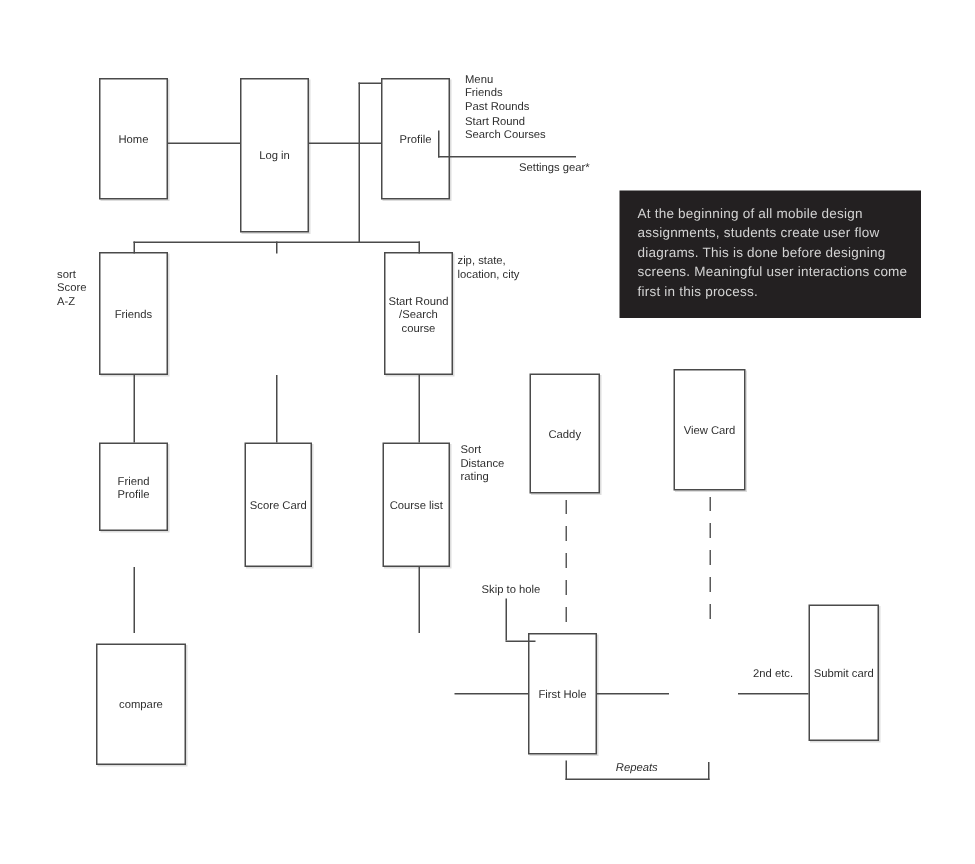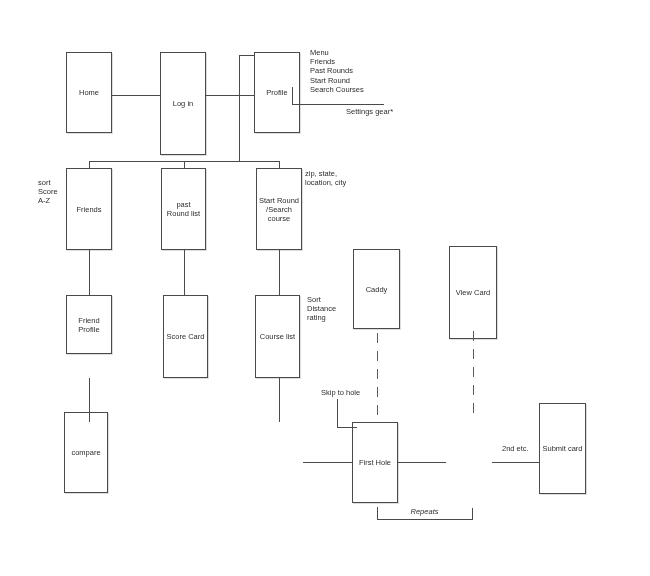--- a/index.html
+++ b/index.html
@@ -48,48 +48,44 @@
   <div class="node" style="left:160px;top:52px;width:46px;height:103px">
     <span class="nl">Log in</span>
   </div>
   <div class="node" style="left:254px;top:52px;width:46px;height:81px">
     <span class="nl">Profile</span>
   </div>
 
   <div class="node" style="left:66px;top:168px;width:46px;height:82px">
     <span class="nl">Friends</span>
   </div>
-  <div class="node" style="left:161px;top:168px;width:45px;height:82px">
-    <span class="nl">past
-Round list</span>
-  </div>
   <div class="node" style="left:256px;top:168px;width:46px;height:82px">
     <span class="nl">Start Round
 /Search course</span>
   </div>
 
   <div class="node" style="left:66px;top:295px;width:46px;height:59px">
     <span class="nl">Friend
 Profile</span>
   </div>
   <div class="node" style="left:163px;top:295px;width:45px;height:83px">
     <span class="nl">Score Card</span>
   </div>
   <div class="node" style="left:353px;top:249px;width:47px;height:80px">
     <span class="nl">Caddy</span>
   </div>
 
   <div class="node" style="left:255px;top:295px;width:45px;height:83px">
     <span class="nl">Course list</span>
   </div>
-  <div class="node" style="left:449px;top:246px;width:48px;height:93px">
+  <div class="node" style="left:449px;top:246px;width:48px;height:81px">
     <span class="nl">View Card</span>
   </div>
 
-  <div class="node" style="left:64px;top:412px;width:44px;height:81px">
+  <div class="node" style="left:64px;top:429px;width:60px;height:81px">
     <span class="nl">compare</span>
   </div>
   <div class="node" style="left:352px;top:422px;width:46px;height:81px">
     <span class="nl">First Hole</span>
   </div>
   <div class="node" style="left:539px;top:403px;width:47px;height:91px">
     <span class="nl">Submit card</span>
   </div>
 
   <div class="ln h" style="left:112px;top:95px;width:48px"></div>
@@ -136,14 +132,15 @@
 A-Z</div>
   <div class="flabel" style="left:305px;top:169px">zip, state,
 location, city</div>
   <div class="flabel" style="left:307px;top:295px">Sort
 Distance
 rating</div>
   <div class="flabel" style="left:321px;top:388px">Skip to hole</div>
   <div class="flabel" style="left:502px;top:444px">2nd etc.</div>
   <div id="repeats-label">Repeats</div>
 
+  <div id="annotation">At the beginning of all mobile design assignments, students create user flow diagrams. This is done before designing screens. Meaningful user interactions come first in this process.</div>
 
 </div>
 
 </body></html>

